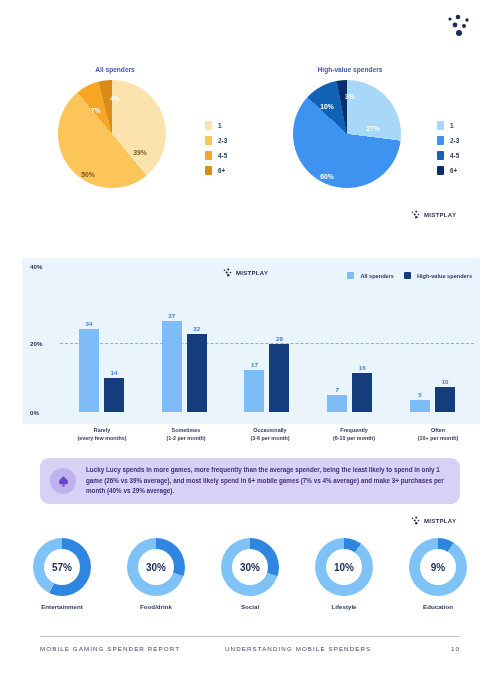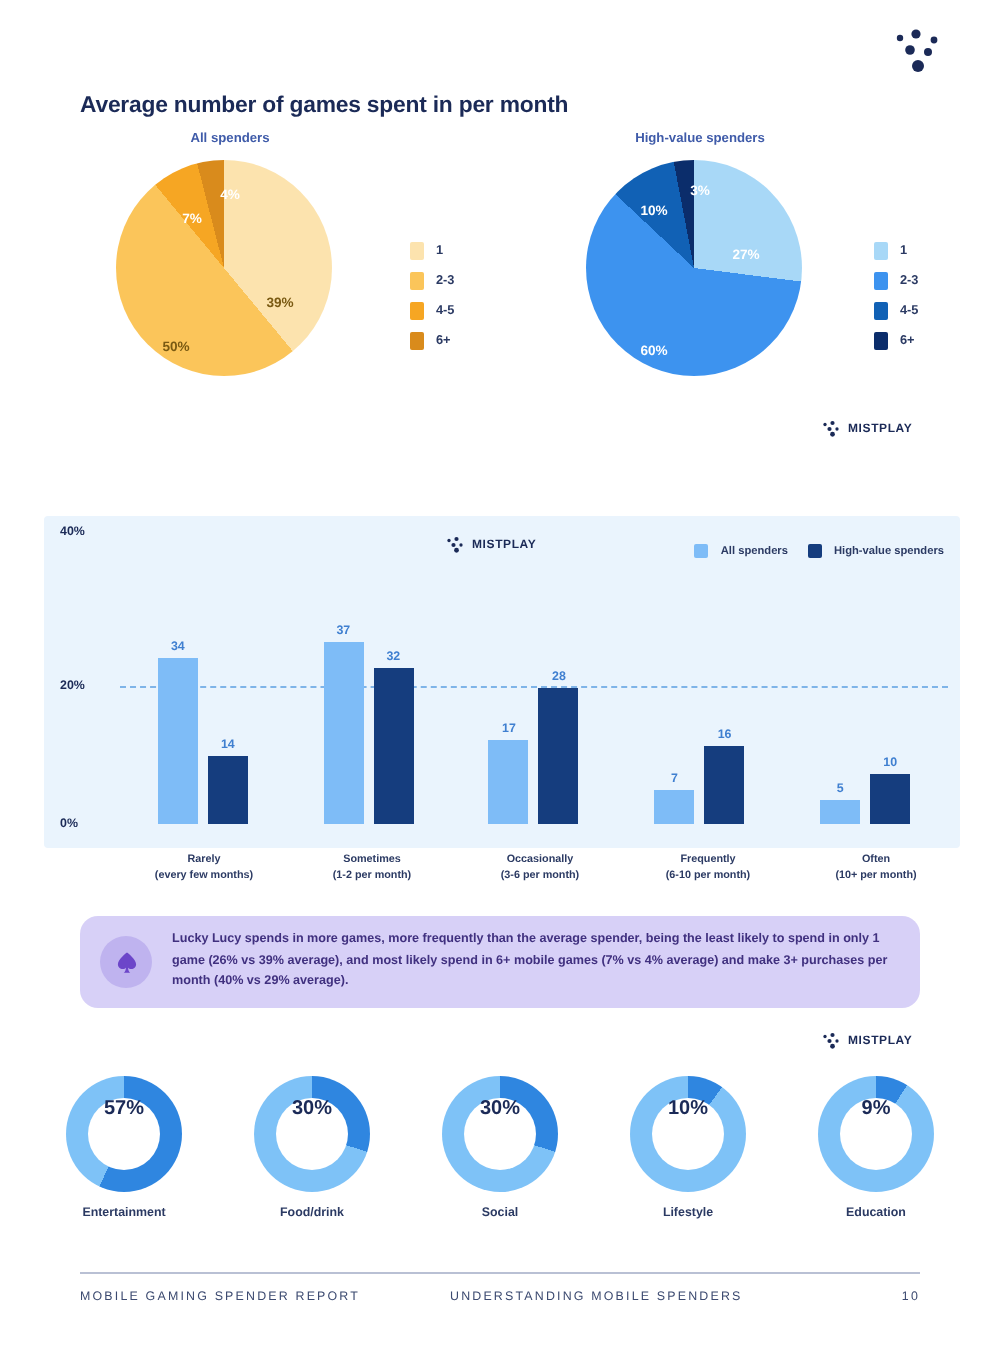--- a/index.html
+++ b/index.html
@@ -247,21 +247,21 @@
   }
   .donut-hole {
     position: absolute;
     left: 11px;
     top: 11px;
     width: 36px;
     height: 36px;
     border-radius: 50%;
     background: #ffffff;
     display: flex;
-    align-items: flex-start;
+    align-items: center;
     justify-content: center;
   }
   .donut-value {
     font-size: 10px;
     font-weight: bold;
     color: #1b2a57;
   }
   .donut-label {
     margin-top: 7px;
     font-size: 6.2px;
@@ -295,21 +295,20 @@
     <svg viewBox="0 0 34 30" width="34" height="30" aria-hidden="true">
       <circle cx="8" cy="7" r="1.6" fill="#1b2a57"></circle>
       <circle cx="16" cy="5" r="2.3" fill="#1b2a57"></circle>
       <circle cx="25" cy="8" r="1.7" fill="#1b2a57"></circle>
       <circle cx="13" cy="13" r="2.4" fill="#1b2a57"></circle>
       <circle cx="22" cy="14" r="2.0" fill="#1b2a57"></circle>
       <circle cx="17" cy="21" r="3.0" fill="#1b2a57"></circle>
     </svg>
   </div>
 
-  <h2 class="section-title" id="title-1">Average number of games spent in per month</h2>
 
   <div class="pie-block" style="left:30px; top:66px; width:170px; height:130px;">
     <div class="pie-caption">All spenders</div>
     <div class="pie-circle" id="pie-all" style="left: 28px; background: conic-gradient(rgb(252, 227, 174) 0deg, rgb(252, 227, 174) 140.4deg, rgb(251, 197, 90) 140.4deg, rgb(251, 197, 90) 320.4deg, rgb(246, 166, 35) 320.4deg, rgb(246, 166, 35) 345.6deg, rgb(217, 139, 28) 345.6deg, rgb(217, 139, 28) 360deg);"></div>
     <div class="pie-label dark" style="left:110px; top:86px;">39%</div>
     <div class="pie-label dark" style="left:58px; top:108px;">50%</div>
     <div class="pie-label" style="left:66px; top:44px;">7%</div>
     <div class="pie-label" style="left:85px; top:32px;">4%</div>
   </div>
 

